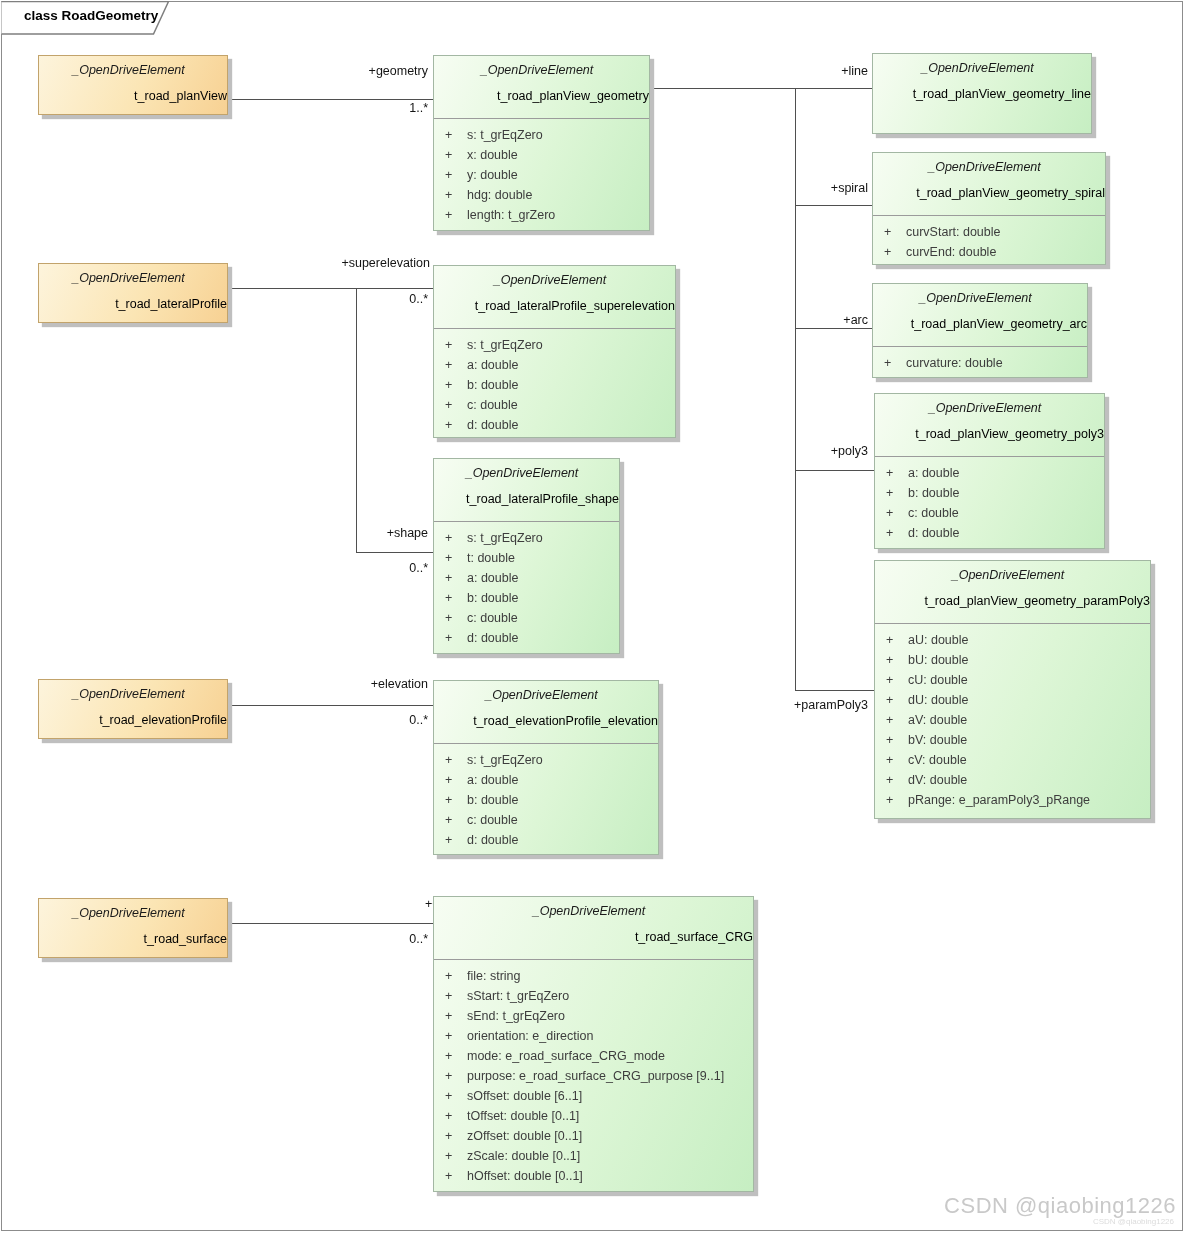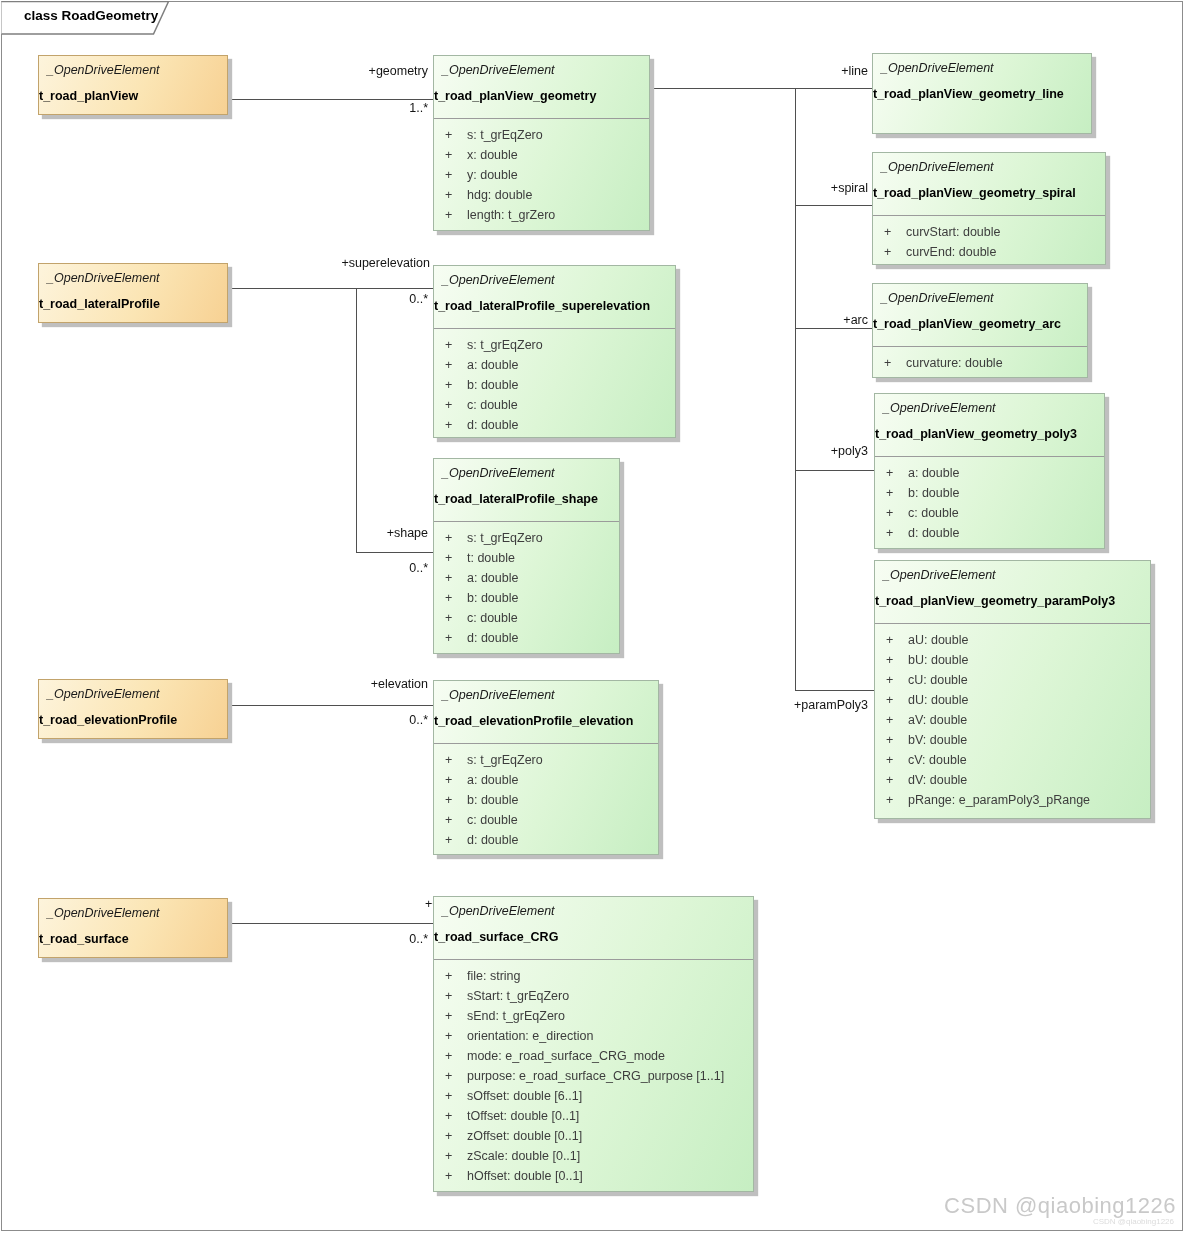--- a/index.html
+++ b/index.html
@@ -10,22 +10,22 @@
   #frame{position:absolute;left:1px;top:1px;right:1px;bottom:2px;border:1px solid #8c8c8c;pointer-events:none;}
   #title-tab{position:absolute;left:1px;top:1px;width:172px;height:34px;}
   #title-tab .tab-text{position:absolute;left:11px;top:7px;font-size:13.5px;font-weight:bold;color:#000;white-space:nowrap;margin-left:12px;}
   #diagram{position:absolute;left:0;top:0;width:1184px;height:1233px;}
 
   .class-box{position:absolute;box-sizing:border-box;border:1px solid;box-shadow:4px 4px 1px #bfbfbf;overflow:hidden;}
   .class-box.green{background:linear-gradient(115deg,#f7fdf3 0%,#ddf6d6 55%,#c6eec2 100%);border-color:#a3b7a3;}
   .class-box.orange{background:linear-gradient(115deg,#fdf4dc 0%,#fbe5b4 55%,#f7d193 100%);border-color:#c2a36b;}
   .hdr{box-sizing:border-box;}
   .hdr.fixed{height:62px;}
-  .stereotype{text-align:left;padding:6px 9px 0 8px;font-style:italic;font-size:12.5px;line-height:17px;color:#1a1a1a;white-space:nowrap;}
-  .cname{text-align:left;font-weight:bold;font-size:12.5px;line-height:18px;padding-top:8px;color:#000;white-space:nowrap;}
+  .stereotype{text-align:center;padding:6px 9px 0 0;font-style:italic;font-size:12.5px;line-height:17px;color:#1a1a1a;white-space:nowrap;}
+  .cname{text-align:right;font-weight:normal;font-size:12.5px;line-height:18px;padding-top:8px;color:#000;white-space:nowrap;}
   .attrs{border-top:1px solid #9b9b9b;padding-top:6px;}
   .attr{display:flex;line-height:20px;font-size:12.5px;color:#3d3d3d;white-space:nowrap;}
   .vis{box-sizing:border-box;width:33px;padding-left:11px;flex:none;}
 
   .cline{position:absolute;background:#4f4f4f;}
   .clabel{position:absolute;font-size:12.5px;color:#141414;white-space:nowrap;}
 
   #wm-large{position:absolute;right:8px;top:1193px;font-size:22px;color:#c9c9c9;letter-spacing:0.5px;}
   #wm-small{position:absolute;right:10px;top:1217px;font-size:8px;color:#dcdcdc;filter:blur(0.3px);}
 </style>
@@ -232,21 +232,21 @@
         <div class="attr">
           <span class="vis">+</span>
           <span>orientation: e_direction</span>
         </div>
         <div class="attr">
           <span class="vis">+</span>
           <span>mode: e_road_surface_CRG_mode</span>
         </div>
         <div class="attr">
           <span class="vis">+</span>
-          <span>purpose: e_road_surface_CRG_purpose [1..1]</span>
+          <span>purpose: e_road_surface_CRG_purpose [9..1]</span>
         </div>
         <div class="attr">
           <span class="vis">+</span>
           <span>sOffset: double [6..1]</span>
         </div>
         <div class="attr">
           <span class="vis">+</span>
           <span>tOffset: double [0..1]</span>
         </div>
         <div class="attr">

